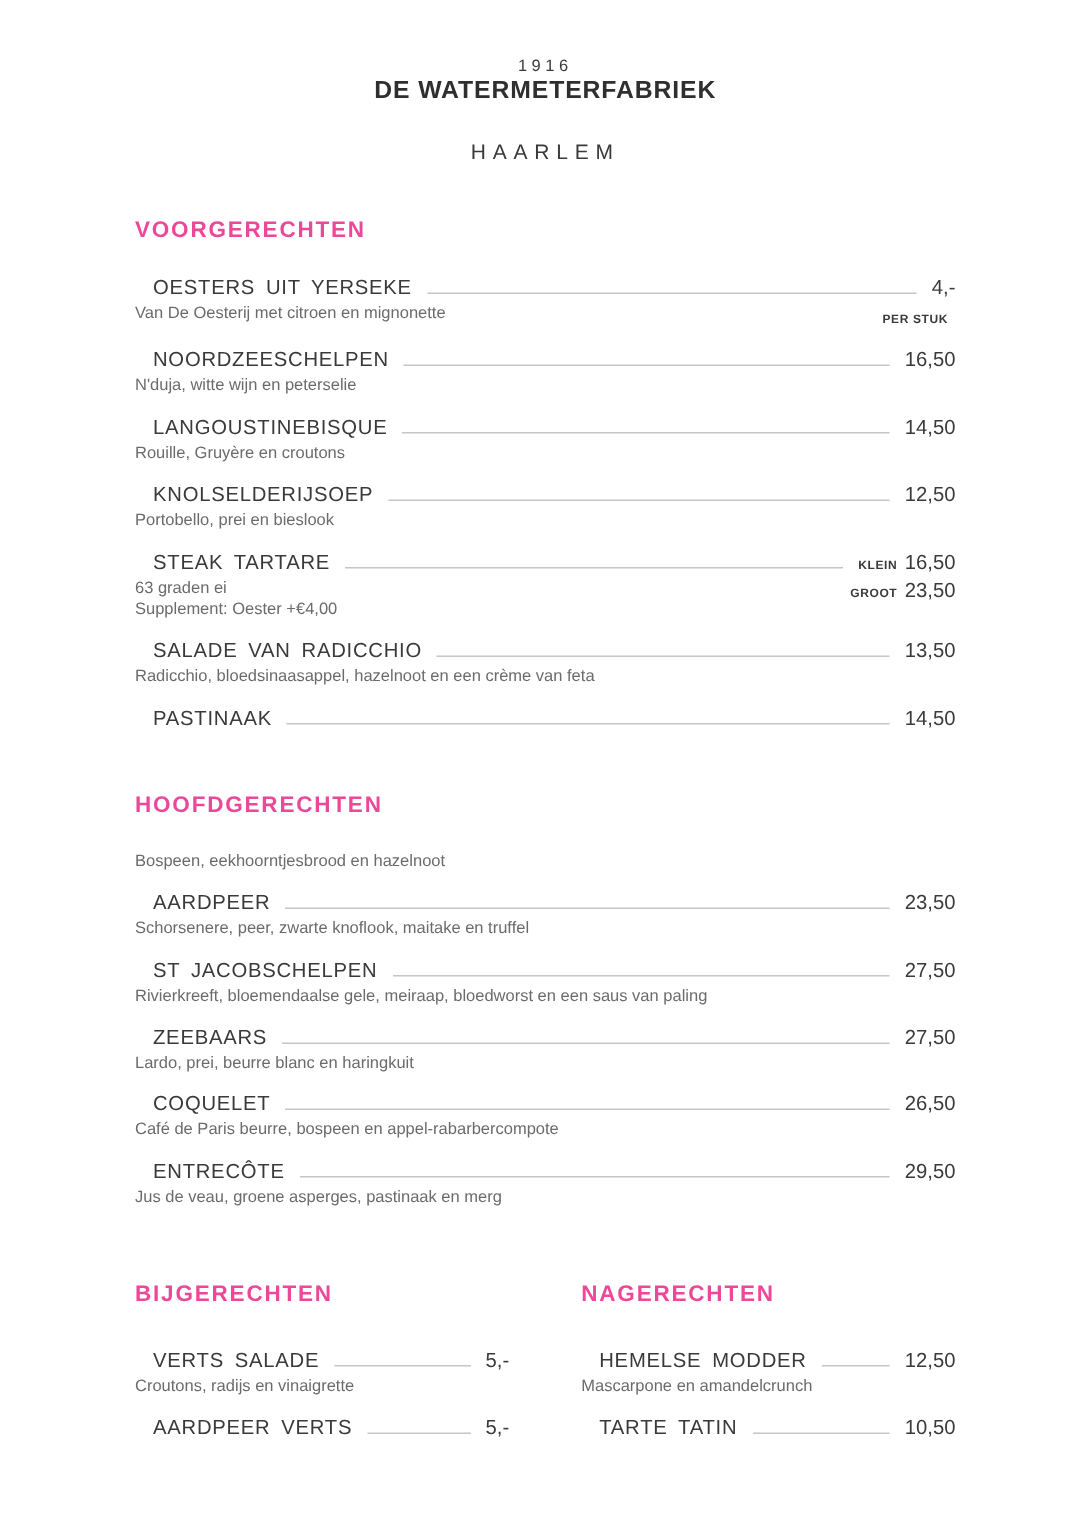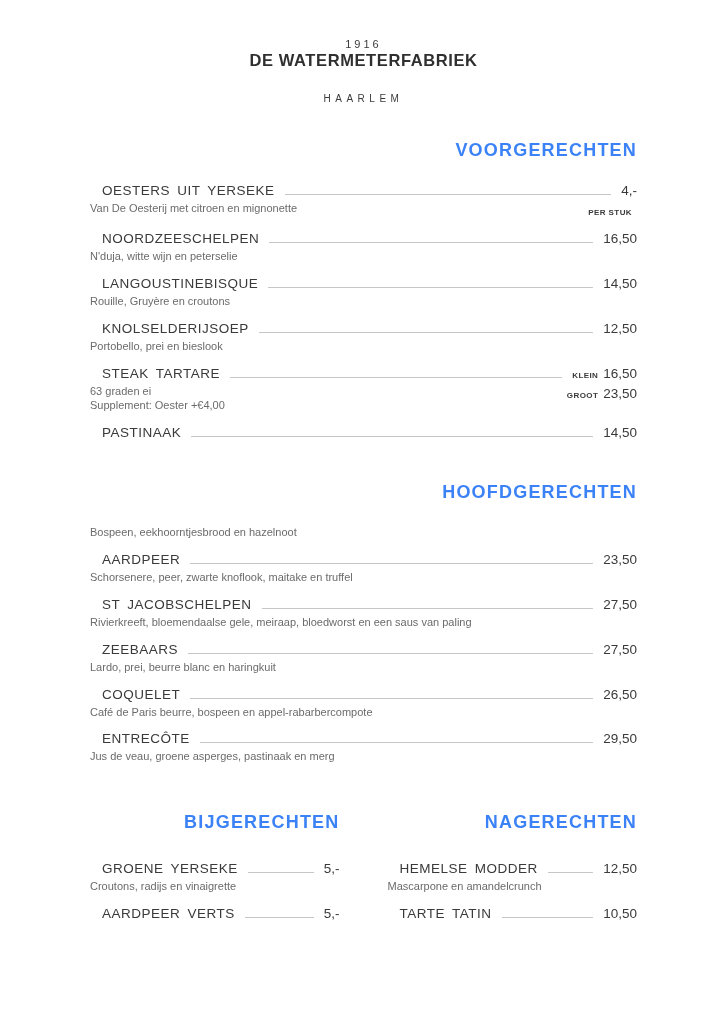--- a/index.html
+++ b/index.html
@@ -26,30 +26,30 @@
   }
   .menu-title {
     margin-top: 1px;
     font-size: 16.5px;
     font-weight: bold;
     letter-spacing: 0.6px;
     color: #2f2f2f;
   }
   .menu-subtitle {
     margin-top: 23px;
-    font-size: 10px;
+    font-size: 14px;
     letter-spacing: 4.5px;
     color: #3a3a3a;
   }
   .section-heading {
-    text-align: right;
-    font-size: 18px;
+    text-align: left;
+    font-size: 15px;
     font-weight: bold;
     letter-spacing: 1.2px;
-    color: #3b82f6;
+    color: #ec4899;
   }
   .section-full { margin-top: 0; }
   #section-voorgerechten { margin-top: 36px; }
   #section-voorgerechten .section-heading { margin-bottom: 22px; }
   #section-hoofdgerechten { margin-top: 42px; }
   #section-hoofdgerechten .section-heading { margin-bottom: 22px; }
   .bottom-columns {
     margin-top: 48px;
     display: flex;
     gap: 48px;
@@ -210,20 +210,36 @@
               <div>63 graden ei</div>
               <div>Supplement: Oester +€4,00</div>
             </div>
       <div class="price-extra"><div class="price-row price-cell">
                 <span class="price-note">GROOT</span>
                 <span class="price-value">23,50</span>
               </div></div>
     </div>
   </div>
 
+  <div class="item">
+    <div class="item-top">
+      <span class="item-name">SALADE VAN RADICCHIO</span>
+      <span class="leader"></span>
+      <span class="price-cell">
+
+        <span class="price-value">13,50</span>
+      </span>
+    </div>
+    <div class="item-bottom">
+      <div class="item-desc">
+              <div>Radicchio, bloedsinaasappel, hazelnoot en een crème van feta</div>
+            </div>
+      <div class="price-extra"></div>
+    </div>
+  </div>
 
   <div class="item">
     <div class="item-top">
       <span class="item-name">PASTINAAK</span>
       <span class="leader"></span>
       <span class="price-cell">
 
         <span class="price-value">14,50</span>
       </span>
     </div>
@@ -329,21 +345,21 @@
   </div>
 </div>
   </div>
 
   <div class="bottom-columns">
     <div class="bottom-col" id="section-bijgerechten">
       <div class="section-heading">BIJGERECHTEN</div>
       <div class="section-items">
   <div class="item">
     <div class="item-top">
-      <span class="item-name">GROENE YERSEKE</span>
+      <span class="item-name">VERTS SALADE</span>
       <span class="leader"></span>
       <span class="price-cell">
 
         <span class="price-value">5,-</span>
       </span>
     </div>
     <div class="item-bottom">
       <div class="item-desc">
                 <div>Croutons, radijs en vinaigrette</div>
               </div>

